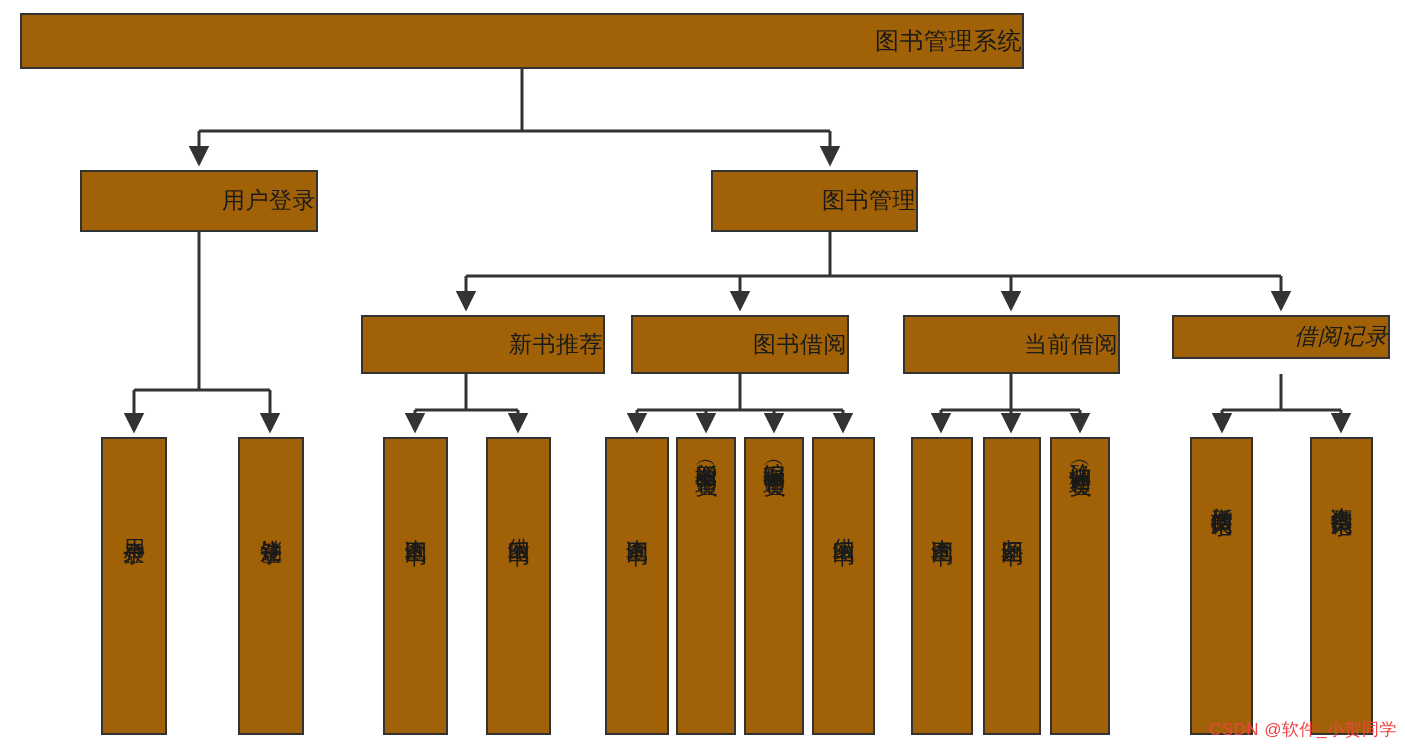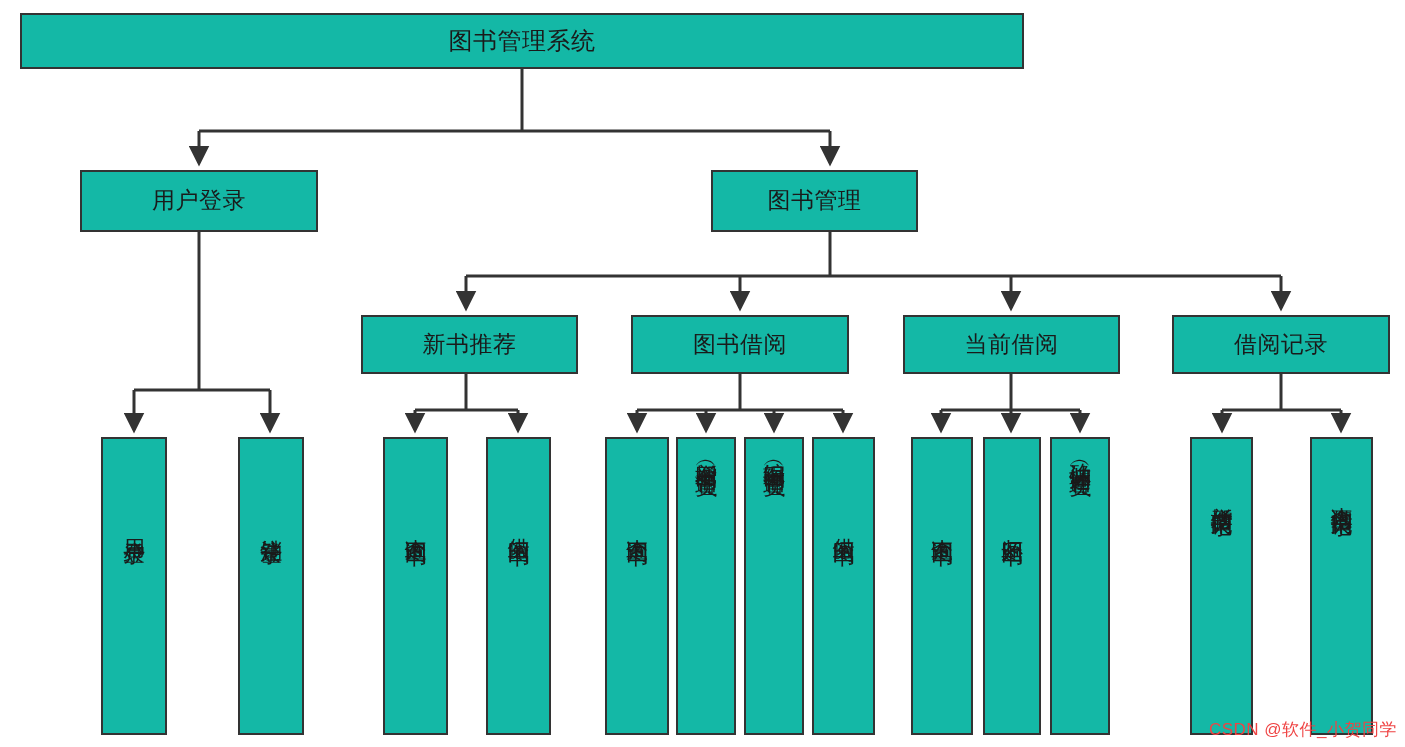--- a/index.html
+++ b/index.html
@@ -21,25 +21,25 @@
     position: absolute;
     left: 0;
     top: 0;
     width: 1405px;
     height: 747px;
     pointer-events: none;
   }
   .node {
     position: absolute;
     box-sizing: border-box;
-    background: #14b8a6;
+    background: #a16207;
     border: 2px solid #333333;
     display: flex;
     align-items: center;
-    justify-content: center;
+    justify-content: flex-end;
     color: #1a1a1a;
   }
   .node .label {
     display: block;
     text-align: center;
     line-height: 1.18;
     white-space: nowrap;
   }
   .node.horiz .label {
     font-size: 23px;
@@ -138,30 +138,30 @@
     <span class="label">图书管理系统</span>
   </div>
 
   <div class="node horiz" style="left:80px; top:170px; width:238px; height:62px;">
     <span class="label">用户登录</span>
   </div>
   <div class="node horiz" style="left:711px; top:170px; width:207px; height:62px;">
     <span class="label">图书管理</span>
   </div>
 
-  <div class="node horiz" style="left:361px; top:315px; width:217px; height:59px;">
+  <div class="node horiz" style="left:361px; top:315px; width:244px; height:59px;">
     <span class="label">新书推荐</span>
   </div>
   <div class="node horiz" style="left:903px; top:315px; width:217px; height:59px;">
     <span class="label">当前借阅</span>
   </div>
   <div class="node horiz" style="left:631px; top:315px; width:218px; height:59px;">
     <span class="label">图书借阅</span>
   </div>
-  <div class="node horiz" style="left:1172px; top:315px; width:218px; height:59px;">
+  <div class="node horiz" style="left:1172px; top:315px; width:218px; height:44px;font-style:italic;">
     <span class="label">借阅记录</span>
   </div>
 
   <div class="node vert short" style="left:101px; top:437px; width:66px; height:298px;">
     <span class="label">用户登录</span>
   </div>
   <div class="node vert short" style="left:238px; top:437px; width:66px; height:298px;">
     <span class="label">注销登录</span>
   </div>
 

